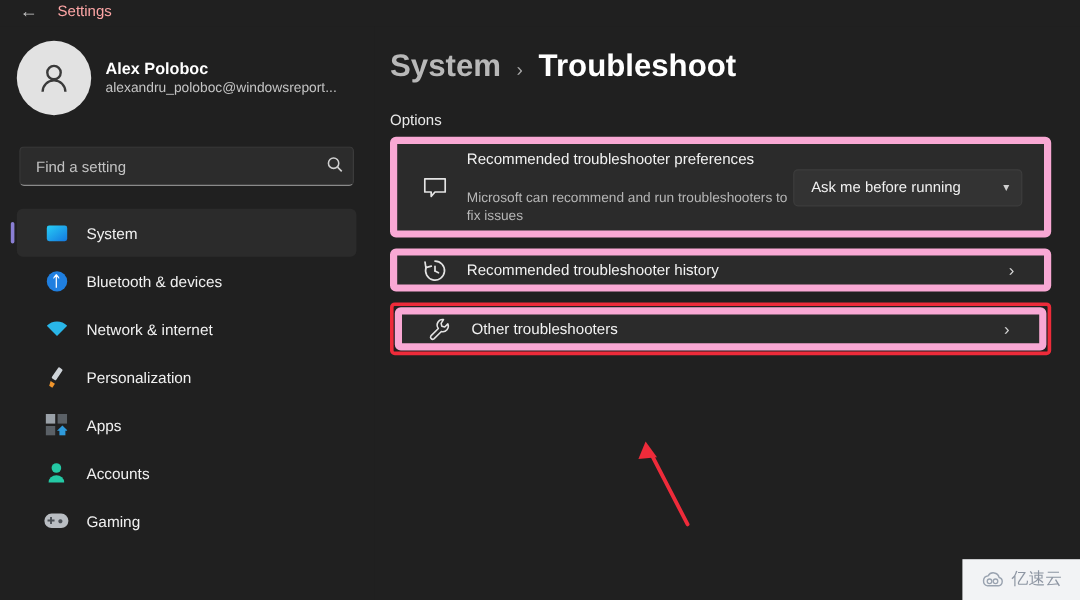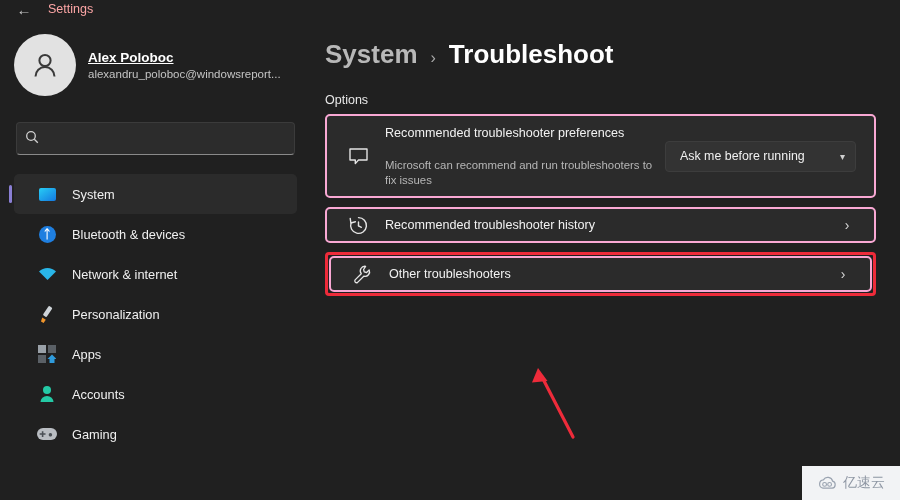--- a/index.html
+++ b/index.html
@@ -41,21 +41,20 @@
   .avatar {
     width: 62px; height: 62px; border-radius: 50%;
     background: #e2e2e2; display: flex; align-items: center; justify-content: center;
     flex: none;
   }
   .avatar svg { display: block; }
   .profile-text { margin-left: 12px; max-width: 215px; }
   .profile-name {
     font-size: 13.5px; font-weight: bold; color: #ffffff; line-height: 17px;
     white-space: nowrap;
-    text-decoration: underline;
   }
   .profile-email {
     font-size: 11.5px; color: #c4c4c4; line-height: 16px;
     white-space: nowrap; overflow: hidden; text-overflow: ellipsis;
     max-width: 215px;
   }
 
   .searchbox {
     position: absolute; left: 16px; top: 100px; width: 279px; height: 33px;
     background: #2c2c2c; border: 1px solid #3b3b3b; border-bottom: 1.5px solid #8a8a8a;
@@ -107,21 +106,21 @@
   .bc-parent { font-size: 26px; font-weight: bold; color: #b8b8b8; }
   .bc-sep { font-size: 16px; color: #a8a8a8; margin: 0 13px; }
   .bc-current { font-size: 26px; font-weight: bold; color: #ffffff; }
   .section-label {
     position: absolute; left: 13px; top: 71px;
     font-size: 12.5px; color: #e8e8e8;
   }
 
   .cards { position: absolute; left: 13px; top: 92px; width: 551px; }
   .card {
-    position: relative; background: #2b2b2b; border: 2px solid #f9a8d4;
+    position: relative; background: #2b2b2b; border: 6px solid #f9a8d4;
     border-radius: 5px; display: flex; align-items: center;
     padding: 0 16px 0 14px;
   }
   .card.tall { height: 84px; }
   .card.row { height: 36px; }
   .card-icon {
     width: 34px; flex: none; display: flex; align-items: center; justify-content: center;
     color: #e4e4e4;
   }
   .card-body { flex: 1; padding-left: 10px; }
@@ -184,20 +183,21 @@
           <path d="M7.5 28.5 a9.5 9.5 0 0 1 19 0" fill="none" stroke="#3a3a3a" stroke-width="2"></path>
         </svg>
       </div>
       <div class="profile-text">
         <div class="profile-name">Alex Poloboc</div>
         <div class="profile-email">alexandru_poloboc@windowsreport...</div>
       </div>
     </div>
 
     <div class="searchbox">
+      <input type="text" placeholder="Find a setting" style="">
       <div class="search-icon">
         <svg width="14" height="14" viewBox="0 0 14 14" aria-hidden="true">
           <circle cx="6" cy="6" r="4.3" fill="none" stroke="#d0d0d0" stroke-width="1.3"></circle>
           <line x1="9.3" y1="9.3" x2="12.8" y2="12.8" stroke="#d0d0d0" stroke-width="1.3"></line>
         </svg>
       </div>
     </div>
 
     <div class="navlist">
 

